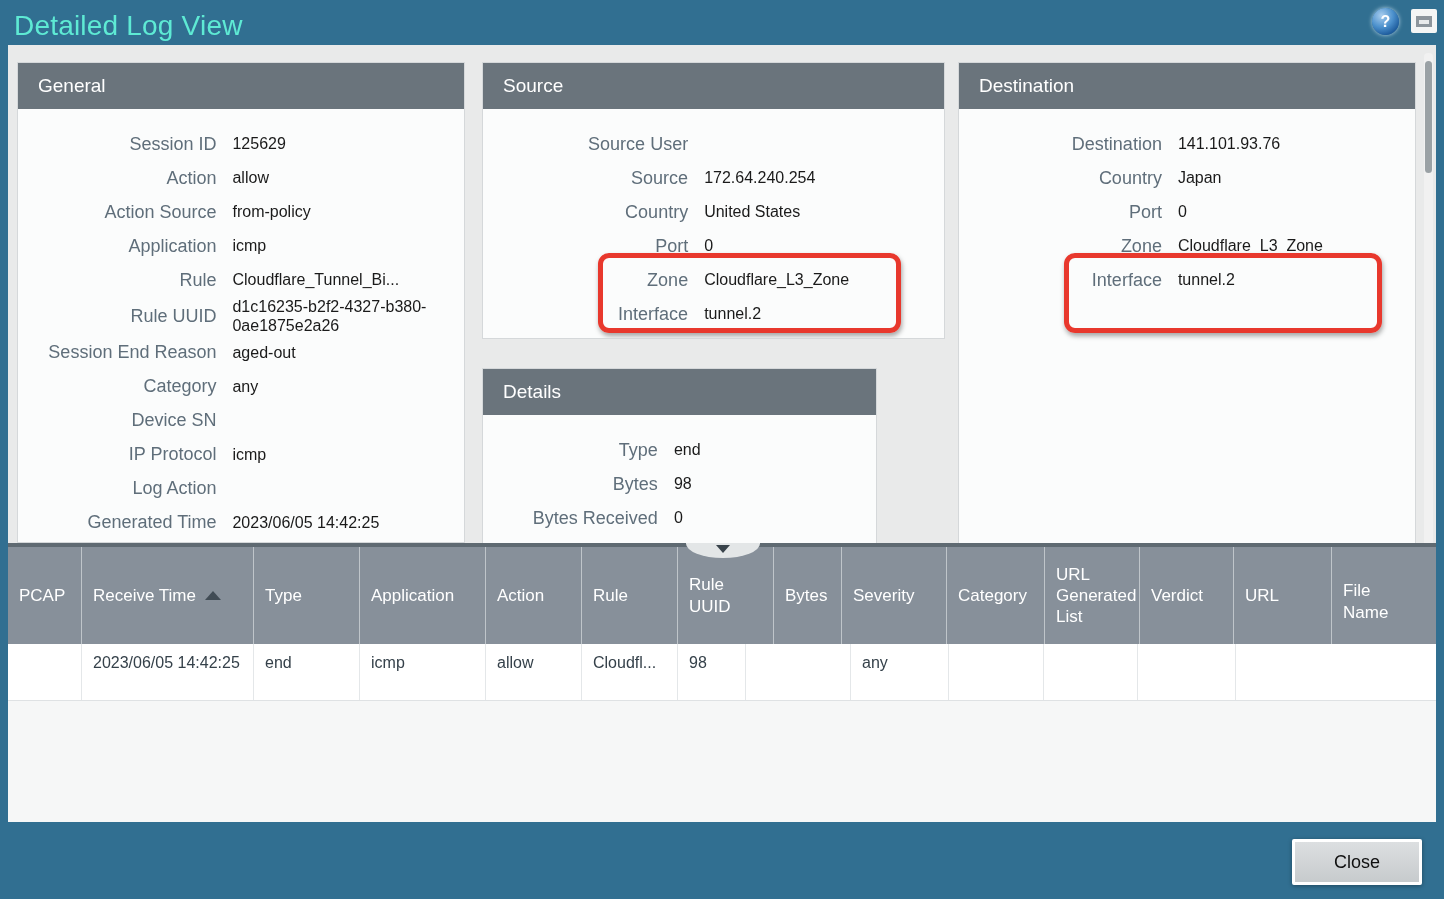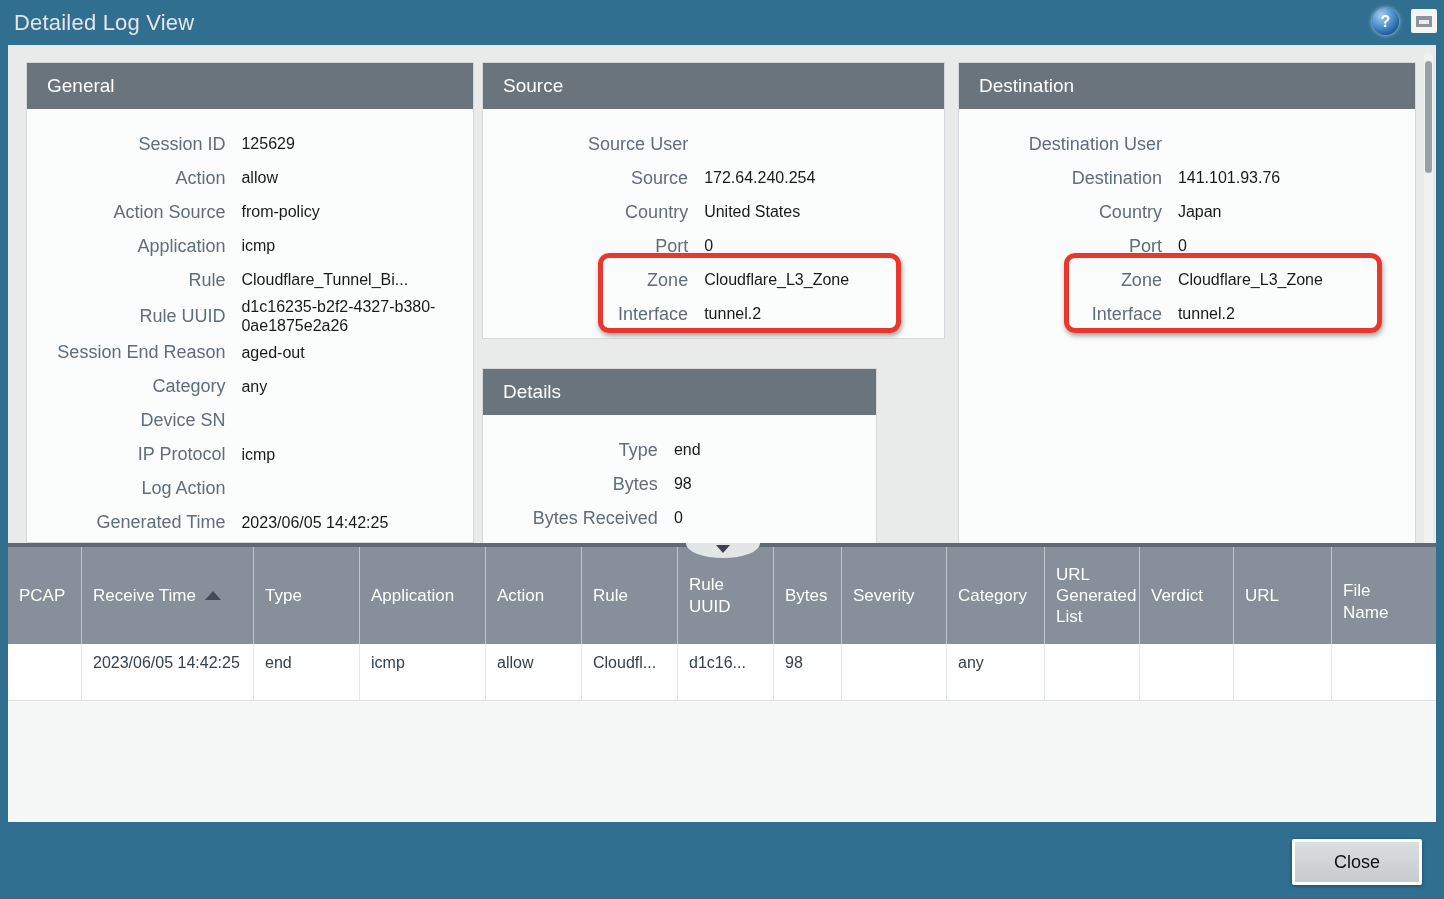--- a/index.html
+++ b/index.html
@@ -2,21 +2,21 @@
 <html><head>
 <meta charset="utf-8">
 <style>
   * { box-sizing: border-box; margin: 0; padding: 0; }
   html,body { width:1444px; height:899px; overflow:hidden; }
   body {
     position:relative;
     background:#316f91;
     font-family:"Liberation Sans", sans-serif;
   }
-  .title { position:absolute; top:10px; left:14px; font-size:22px; color:#e5e5e5; letter-spacing:.2px; }
+  .title { position:absolute; top:10px; left:14px; font-size:28px; color:#5eead4; letter-spacing:.2px; }
   .help-icon {
     position:absolute; top:8px; left:1372px; width:27px; height:27px; border-radius:50%;
     background:radial-gradient(circle at 35% 28%, #a8cdee 0%, #4b90cc 45%, #1f5d9e 75%, #174a82 100%);
     color:#fff; font-weight:bold; text-align:center; line-height:27px; font-size:16px;
     box-shadow:0 0 4px rgba(220,240,255,.8); cursor:pointer;
   }
   .win-icon {
     position:absolute; top:9px; left:1411px; width:26px; height:24px; background:#f4f5f5;
     border-radius:2px; display:flex; align-items:center; justify-content:center; cursor:pointer;
   }
@@ -25,21 +25,21 @@
   .content { position:absolute; left:8px; top:45px; width:1428px; height:777px; background:#e9eaea; }
 
   .panel { position:absolute; background:#fbfcfc; border:1px solid #d5d8da; overflow:hidden; }
   .panel-header { height:46px; background:#6a747c; color:#fff; font-size:19px; display:flex; align-items:center; padding-left:20px; }
   .panel-body { padding-top:18px; position:relative; }
 
   .frow { display:flex; align-items:center; min-height:34px; }
   .flabel { width:44.5%; flex-shrink:0; text-align:right; color:#5f6e7a; font-size:18px; }
   .fvalue { margin-left:16px; flex:1; color:#1a1a1a; font-size:16px; line-height:1.2; word-break:break-word; padding-right:28px; }
 
-  .panel-general { left:18px; top:17px; width:448px; height:481px; }
+  .panel-general { left:9px; top:17px; width:448px; height:481px; }
   .panel-source  { left:474px; top:17px; width:463px; height:277px; }
   .panel-details { left:474px; top:323px; width:395px; height:210px; }
   .panel-destination { left:950px; top:17px; width:458px; height:543px; }
 
   .red-box {
     position:absolute; border:5px solid #e8382d; border-radius:11px;
     box-shadow:1px 3px 5px rgba(0,0,0,.35); pointer-events:none; z-index:2;
   }
   .red-box.src { left:115px; top:190px; width:303px; height:80px; }
   .red-box.dst { left:105px; top:190px; width:318px; height:80px; }
@@ -186,24 +186,20 @@
           <div class="flabel">Bytes Received</div>
           <div class="fvalue">0</div>
         </div>
     </div>
   </div>
 
   <div class="panel panel-destination">
     <div class="panel-header">Destination</div>
     <div class="panel-body">
       <div class="frow">
-          <div class="flabel">Destination User</div>
-          <div class="fvalue"></div>
-        </div>
-      <div class="frow">
           <div class="flabel">Destination</div>
           <div class="fvalue">141.101.93.76</div>
         </div>
       <div class="frow">
           <div class="flabel">Country</div>
           <div class="fvalue">Japan</div>
         </div>
       <div class="frow">
           <div class="flabel">Port</div>
           <div class="fvalue">0</div>
@@ -274,21 +270,20 @@
         <span class="narrow">File Name</span>
       </div>
   </div>
   <div class="trow">
     <div class="td c0"></div>
     <div class="td c1">2023/06/05 14:42:25</div>
     <div class="td c2">end</div>
     <div class="td c3">icmp</div>
     <div class="td c4">allow</div>
     <div class="td c5">Cloudfl...</div>
-    <div class="td c6">d1c16...</div>
     <div class="td c7">98</div>
     <div class="td c8"></div>
     <div class="td c9">any</div>
     <div class="td c10"></div>
     <div class="td c11"></div>
     <div class="td c12"></div>
     <div class="td c13"></div>
   </div>
 </div>
 

